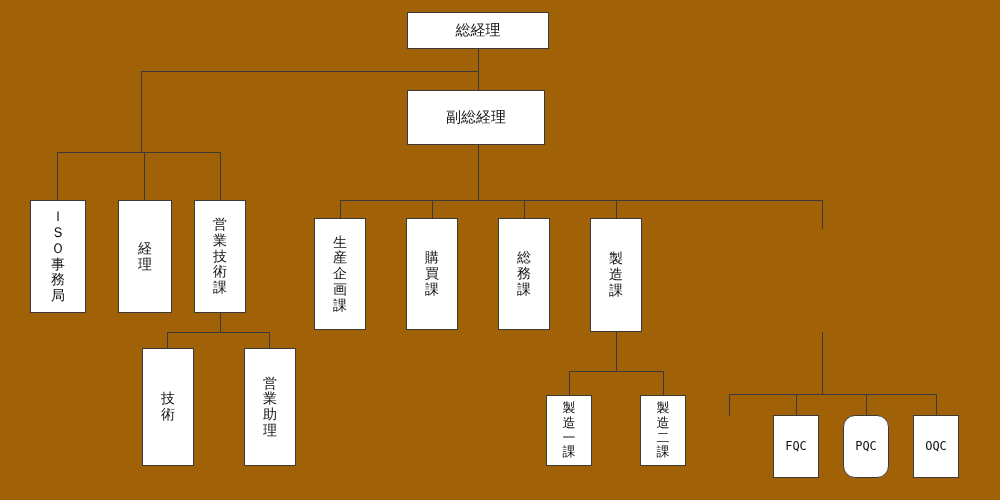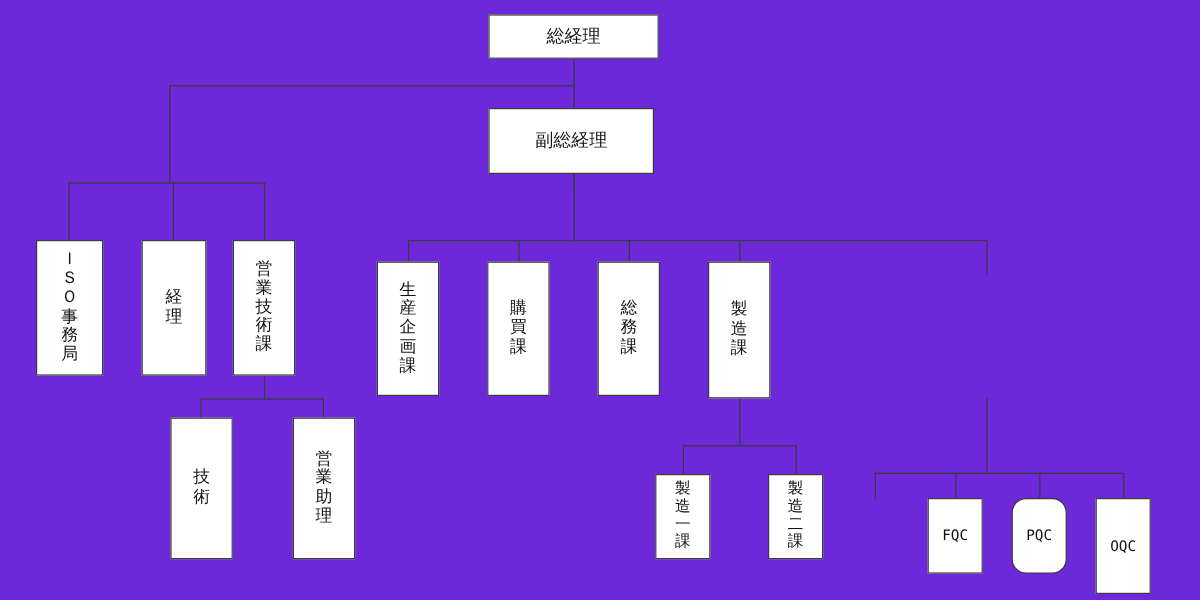--- a/index.html
+++ b/index.html
@@ -50,21 +50,21 @@
   .connector {
     position: absolute;
     background: #3a3a3a;
   }
   .connector.h { height: 1px; }
   .connector.v { width: 1px; }
 </style>
 </head>
 <body>
 
-<div id="chart-root" style="width: 1000px; height: 500px; background: #6d28d9;">
+<div id="chart-root" style="width: 1000px; height: 500px; background: #a16207;">
     <div class="connector v" style="left: 478px; top: 49px; background: rgb(58, 58, 58); height: 113px; width: 1px;"></div>
     <div class="connector h" style="left: 141px; top: 71px; background: rgb(58, 58, 58); width: 338px; height: 1px;"></div>
     <div class="connector v" style="left: 141px; top: 71px; background: rgb(58, 58, 58); height: 82px; width: 1px;"></div>
     <div class="connector h" style="left: 57px; top: 152px; background: rgb(58, 58, 58); width: 164px; height: 1px;"></div>
     <div class="connector v" style="left: 57px; top: 152px; background: rgb(58, 58, 58); height: 49px; width: 1px;"></div>
     <div class="connector v" style="left: 144px; top: 152px; background: rgb(58, 58, 58); height: 49px; width: 1px;"></div>
     <div class="connector v" style="left: 220px; top: 152px; background: rgb(58, 58, 58); height: 49px; width: 1px;"></div>
     <div class="connector v" style="left: 220px; top: 313px; background: rgb(58, 58, 58); height: 20px; width: 1px;"></div>
     <div class="connector h" style="left: 167px; top: 332px; background: rgb(58, 58, 58); width: 103px; height: 1px;"></div>
     <div class="connector v" style="left: 167px; top: 332px; background: rgb(58, 58, 58); height: 17px; width: 1px;"></div>
@@ -124,16 +124,16 @@
     </div>
     <div class="node vertical" style="left: 640px; top: 395px; width: 46px; height: 71px; border-color: rgb(58, 58, 58); background: rgb(255, 255, 255); color: rgb(17, 17, 17); font-size: 13px;">
       <span class="label"><span class="ch">製</span><span class="ch">造</span><span class="ch">二</span><span class="ch">課</span></span>
     </div>
     <div class="node horizontal mono" style="left: 773px; top: 415px; width: 46px; height: 63px; border-color: rgb(58, 58, 58); background: rgb(255, 255, 255); color: rgb(17, 17, 17); font-size: 12px;">
       <span class="label">FQC</span>
     </div>
     <div class="node horizontal mono" style="left: 843px; top: 415px; width: 46px; height: 63px; border-color: rgb(58, 58, 58); background: rgb(255, 255, 255); color: rgb(17, 17, 17); font-size: 12px; border-radius: 12px;">
       <span class="label">PQC</span>
     </div>
-    <div class="node horizontal mono" style="left: 913px; top: 415px; width: 46px; height: 80px; border-color: rgb(58, 58, 58); background: rgb(255, 255, 255); color: rgb(17, 17, 17); font-size: 12px;">
+    <div class="node horizontal mono" style="left: 913px; top: 415px; width: 46px; height: 63px; border-color: rgb(58, 58, 58); background: rgb(255, 255, 255); color: rgb(17, 17, 17); font-size: 12px;">
       <span class="label">OQC</span>
     </div>
   </div>
 
 </body></html>

